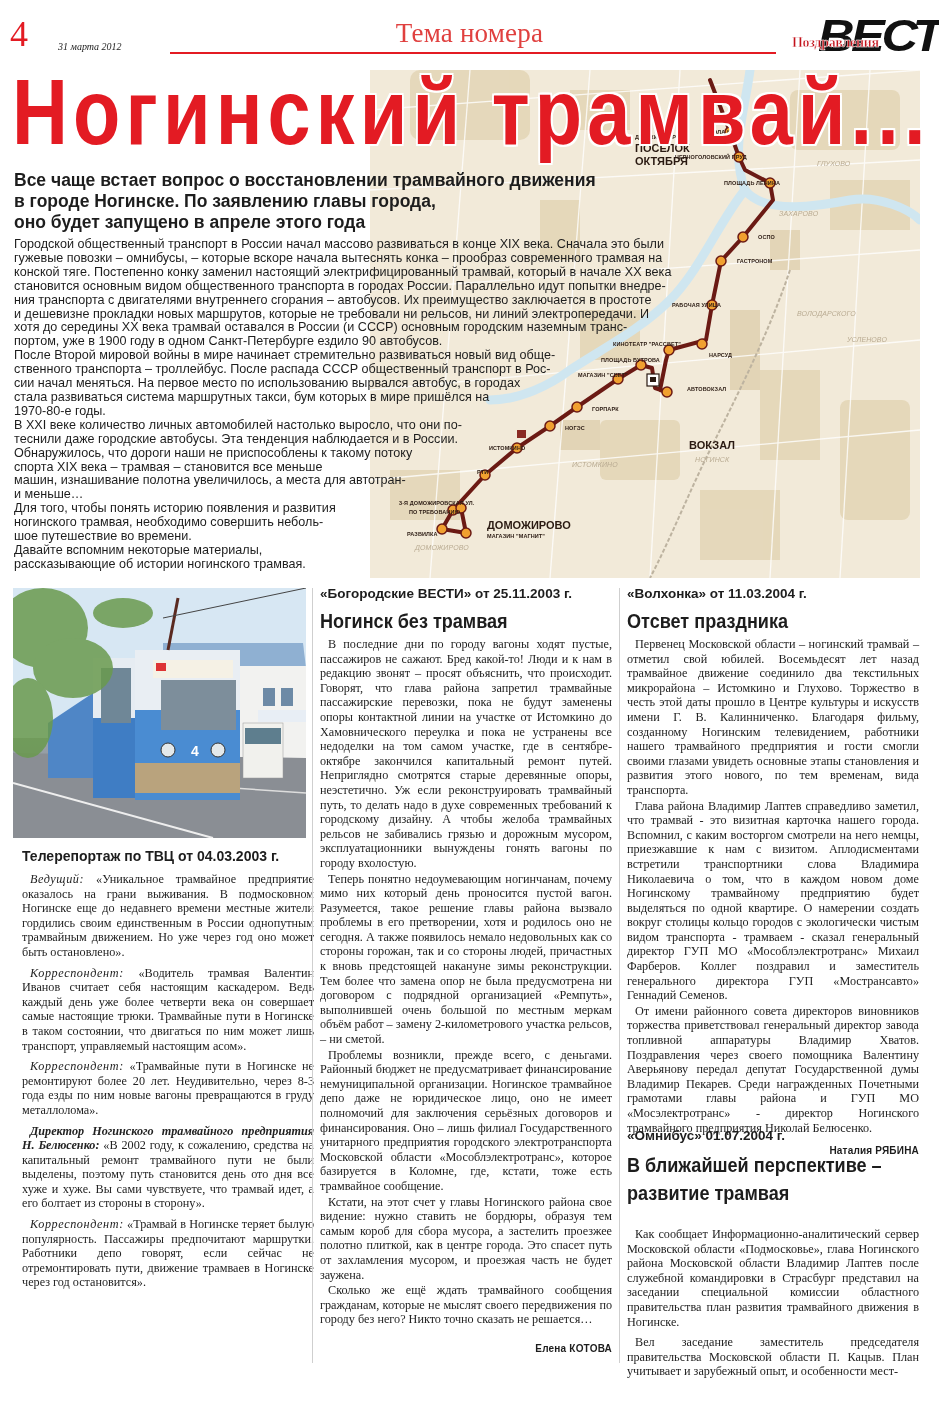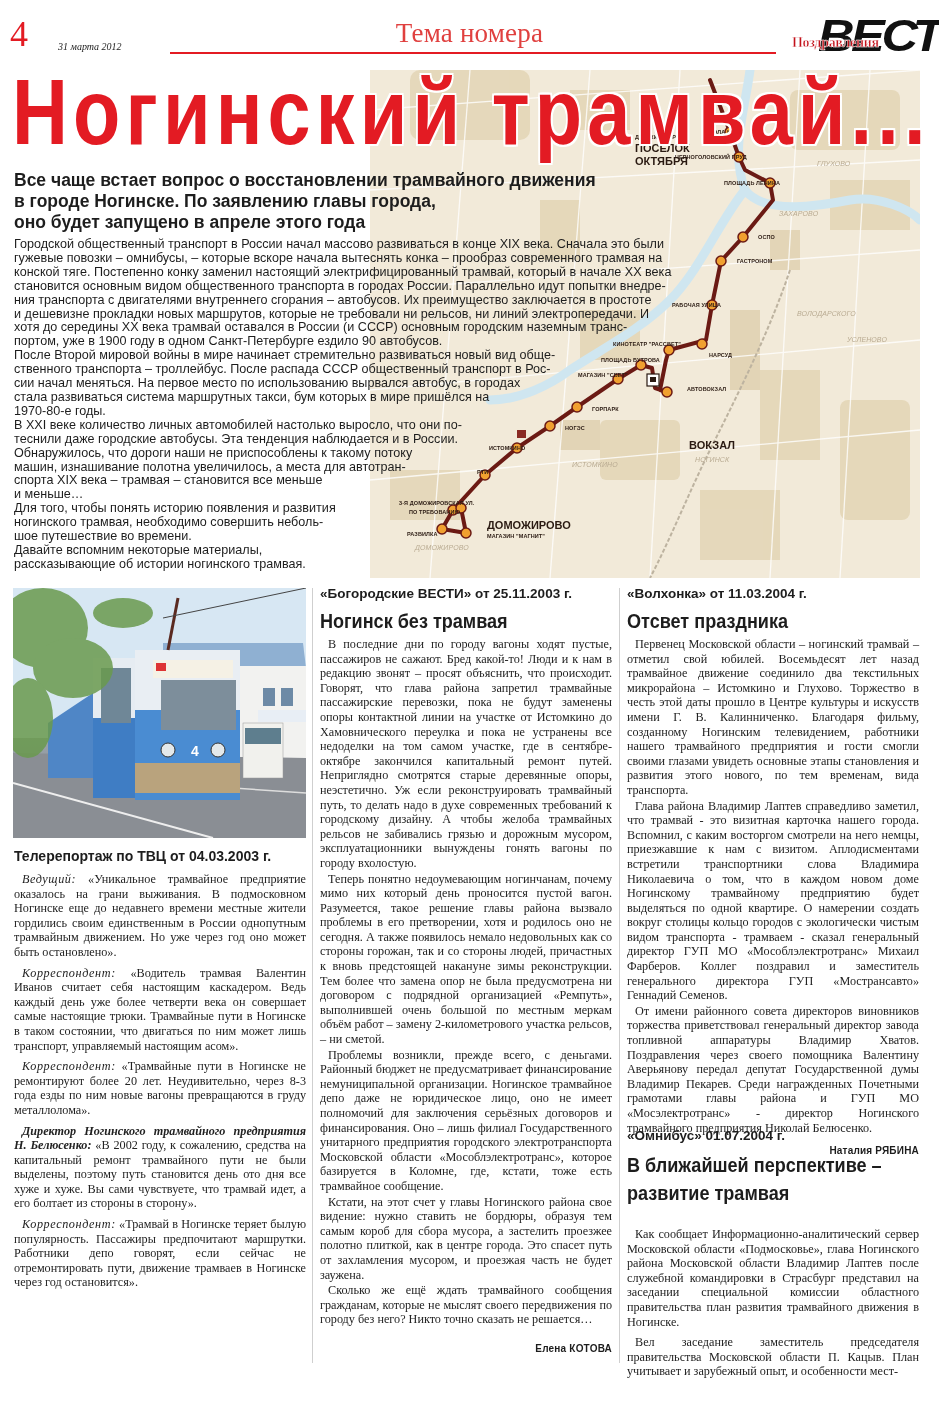--- a/index.html
+++ b/index.html
@@ -182,22 +182,22 @@
   <div>хотя до середины XX века трамвай оставался в России (и СССР) основным городским наземным транс-</div>
   <div>портом, уже в 1900 году в одном Санкт-Петербурге ездило 90 автобусов.</div>
   <div>После Второй мировой войны в мире начинает стремительно развиваться новый вид обще-</div>
   <div>ственного транспорта – троллейбус. После распада СССР общественный транспорт в Рос-</div>
   <div>сии начал меняться. На первое место по использованию вырвался автобус, в городах</div>
   <div>стала развиваться система маршрутных такси, бум которых в мире пришёлся на</div>
   <div>1970-80-е годы.</div>
   <div>В XXI веке количество личных автомобилей настолько выросло, что они по-</div>
   <div>теснили даже городские автобусы. Эта тенденция наблюдается и в России.</div>
   <div>Обнаружилось, что дороги наши не приспособлены к такому потоку</div>
+  <div>спорта XIX века – трамвая – становится все меньше</div>
   <div>машин, изнашивание полотна увеличилось, а места для автотран-</div>
-  <div>спорта XIX века – трамвая – становится все меньше</div>
   <div>и меньше…</div>
   <div>Для того, чтобы понять историю появления и развития</div>
   <div>ногинского трамвая, необходимо совершить неболь-</div>
   <div>шое путешествие во времени.</div>
   <div>Давайте вспомним некоторые материалы,</div>
   <div>рассказывающие об истории ногинского трамвая.</div>
 </div>
 
 <div class="photo" title="Трамвай №4 на улице Ногинска">
   <svg width="293" height="250" viewBox="0 0 293 250">
@@ -236,21 +236,21 @@
 
     <g fill="#6a9a4e" opacity="0.85">
       <ellipse cx="30" cy="40" rx="45" ry="40"></ellipse>
       <ellipse cx="60" cy="80" rx="40" ry="30"></ellipse>
       <ellipse cx="15" cy="130" rx="25" ry="40"></ellipse>
       <ellipse cx="110" cy="25" rx="30" ry="15"></ellipse>
     </g>
   </svg>
 </div>
 
-<div class="col" style="left:14px;top:848px;width:292px;">
+<div class="col" style="left:22px;top:848px;width:292px;">
   <div class="src" style="font-size:14px;">Телерепортаж по ТВЦ от 04.03.2003 г.</div>
   <div class="body" style="margin-top:8px;">
     <p class="gap"><span class="spk">Ведущий:</span><span> «Уникальное трамвайное предприятие оказалось на грани выживания. В подмосковном Ногинске еще до недавнего времени местные жители гордились своим единственным в России однопутным трамвайным движением. Но уже через год оно может быть остановлено».</span></p>
     <p class="gap"><span class="spk">Корреспондент:</span><span> «Водитель трамвая Валентин Иванов считает себя настоящим каскадером. Ведь каждый день уже более четверти века он совершает самые настоящие трюки. Трамвайные пути в Ногинске в таком состоянии, что двигаться по ним может лишь транспорт, управляемый настоящим асом».</span></p>
     <p class="gap"><span class="spk">Корреспондент:</span><span> «Трамвайные пути в Ногинске не ремонтируют более 20 лет. Неудивительно, через 8-3 года езды по ним новые вагоны превращаются в груду металлолома».</span></p>
     <p class="gap"><span class="spk-b">Директор Ногинского трамвайного предприятия Н. Белюсенко:</span><span> «В 2002 году, к сожалению, средства на капитальный ремонт трамвайного пути не были выделены, поэтому путь становится день ото дня все хуже и хуже. Вы сами чувствуете, что трамвай идет, а его болтает из стороны в сторону».</span></p>
     <p class="gap"><span class="spk">Корреспондент:</span><span> «Трамвай в Ногинске теряет былую популярность. Пассажиры предпочитают маршрутки. Работники депо говорят, если сейчас не отремонтировать пути, движение трамваев в Ногинске через год остановится».</span></p>
   </div>
 </div>
 

